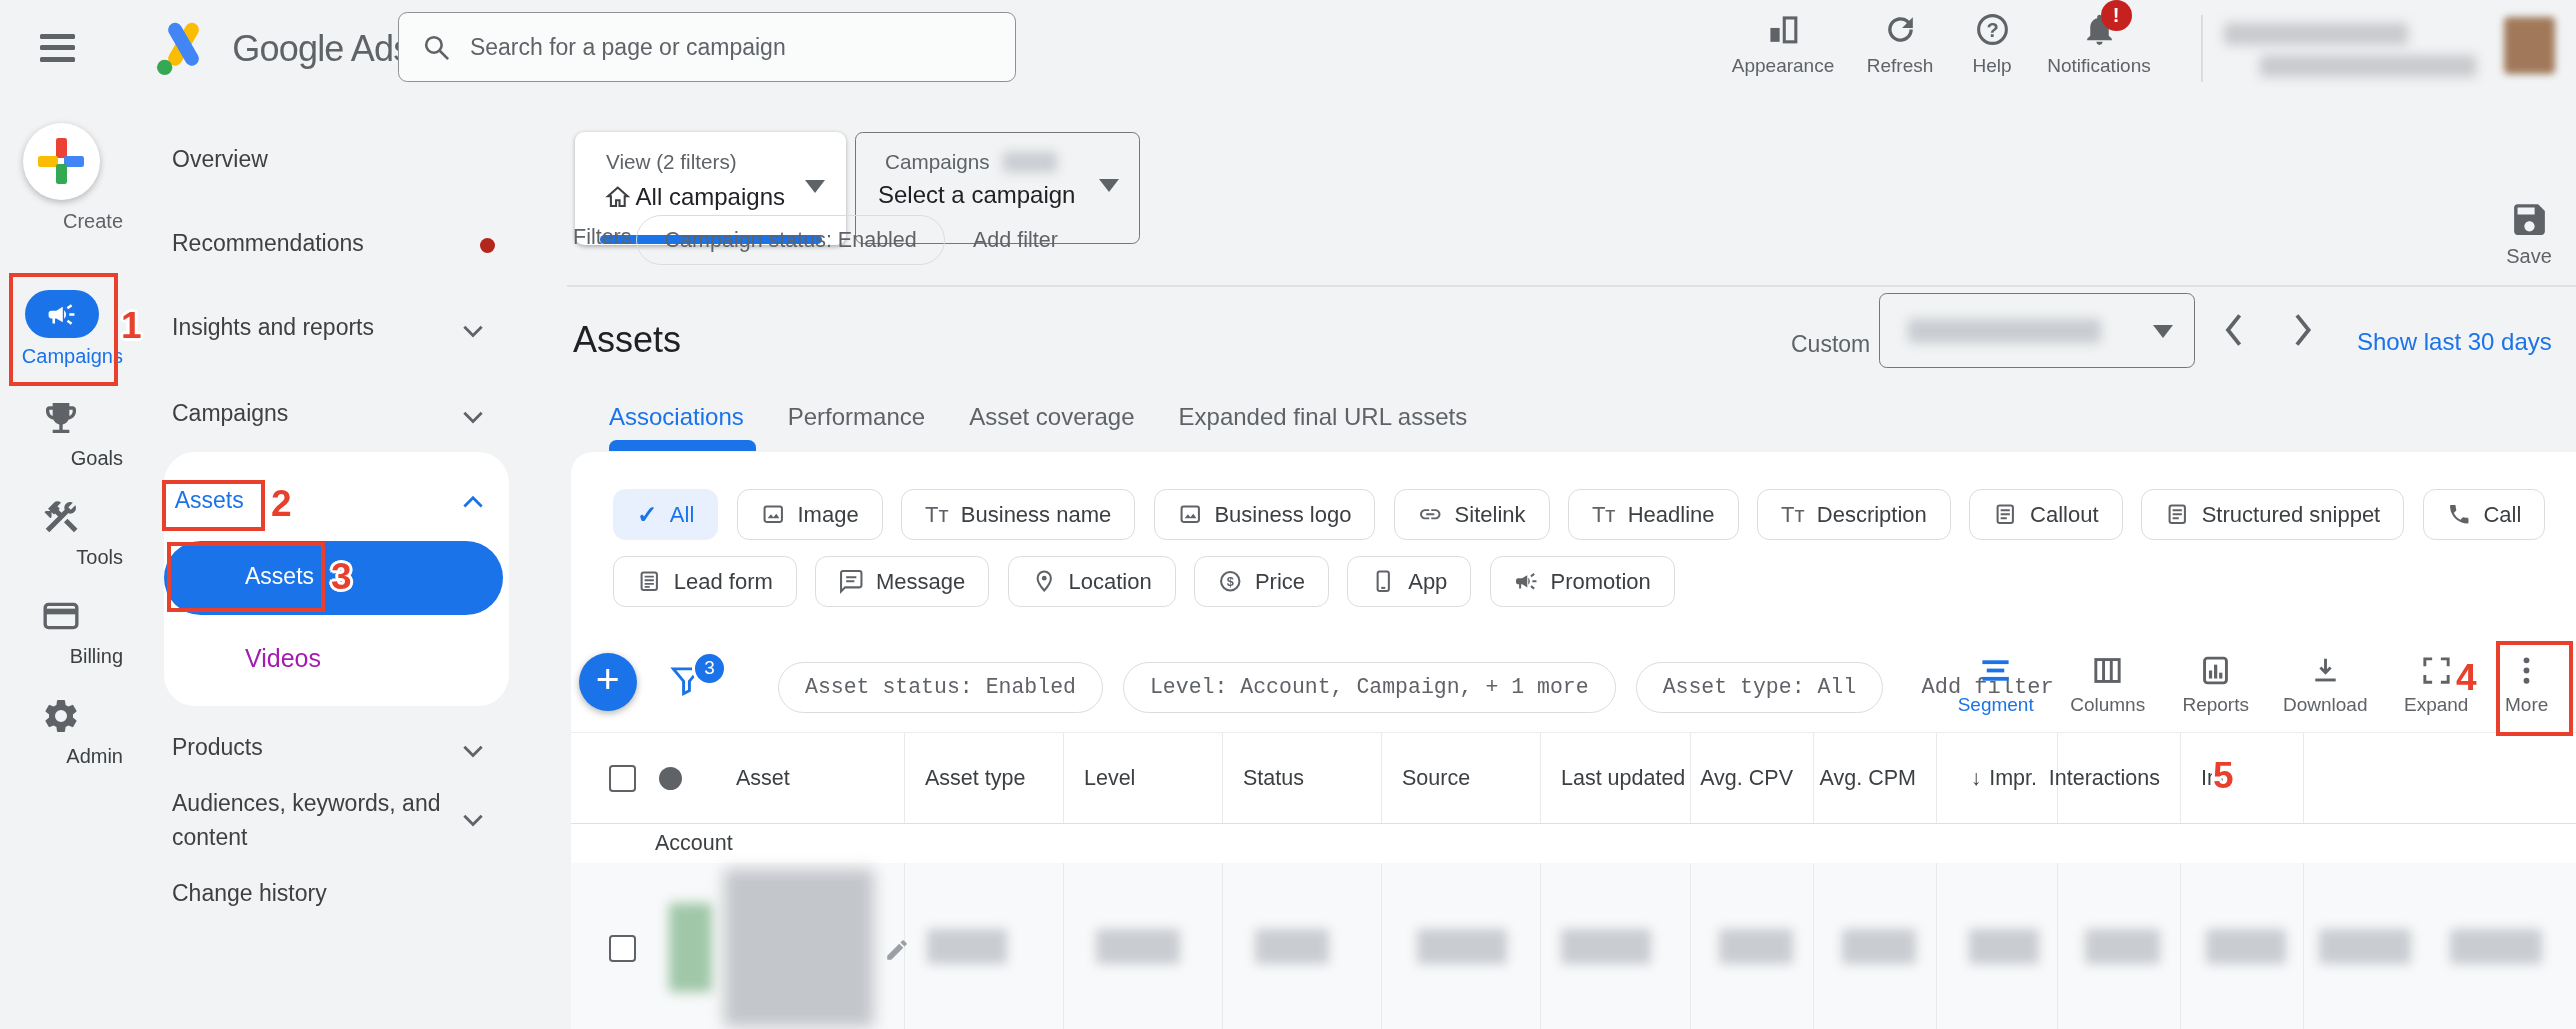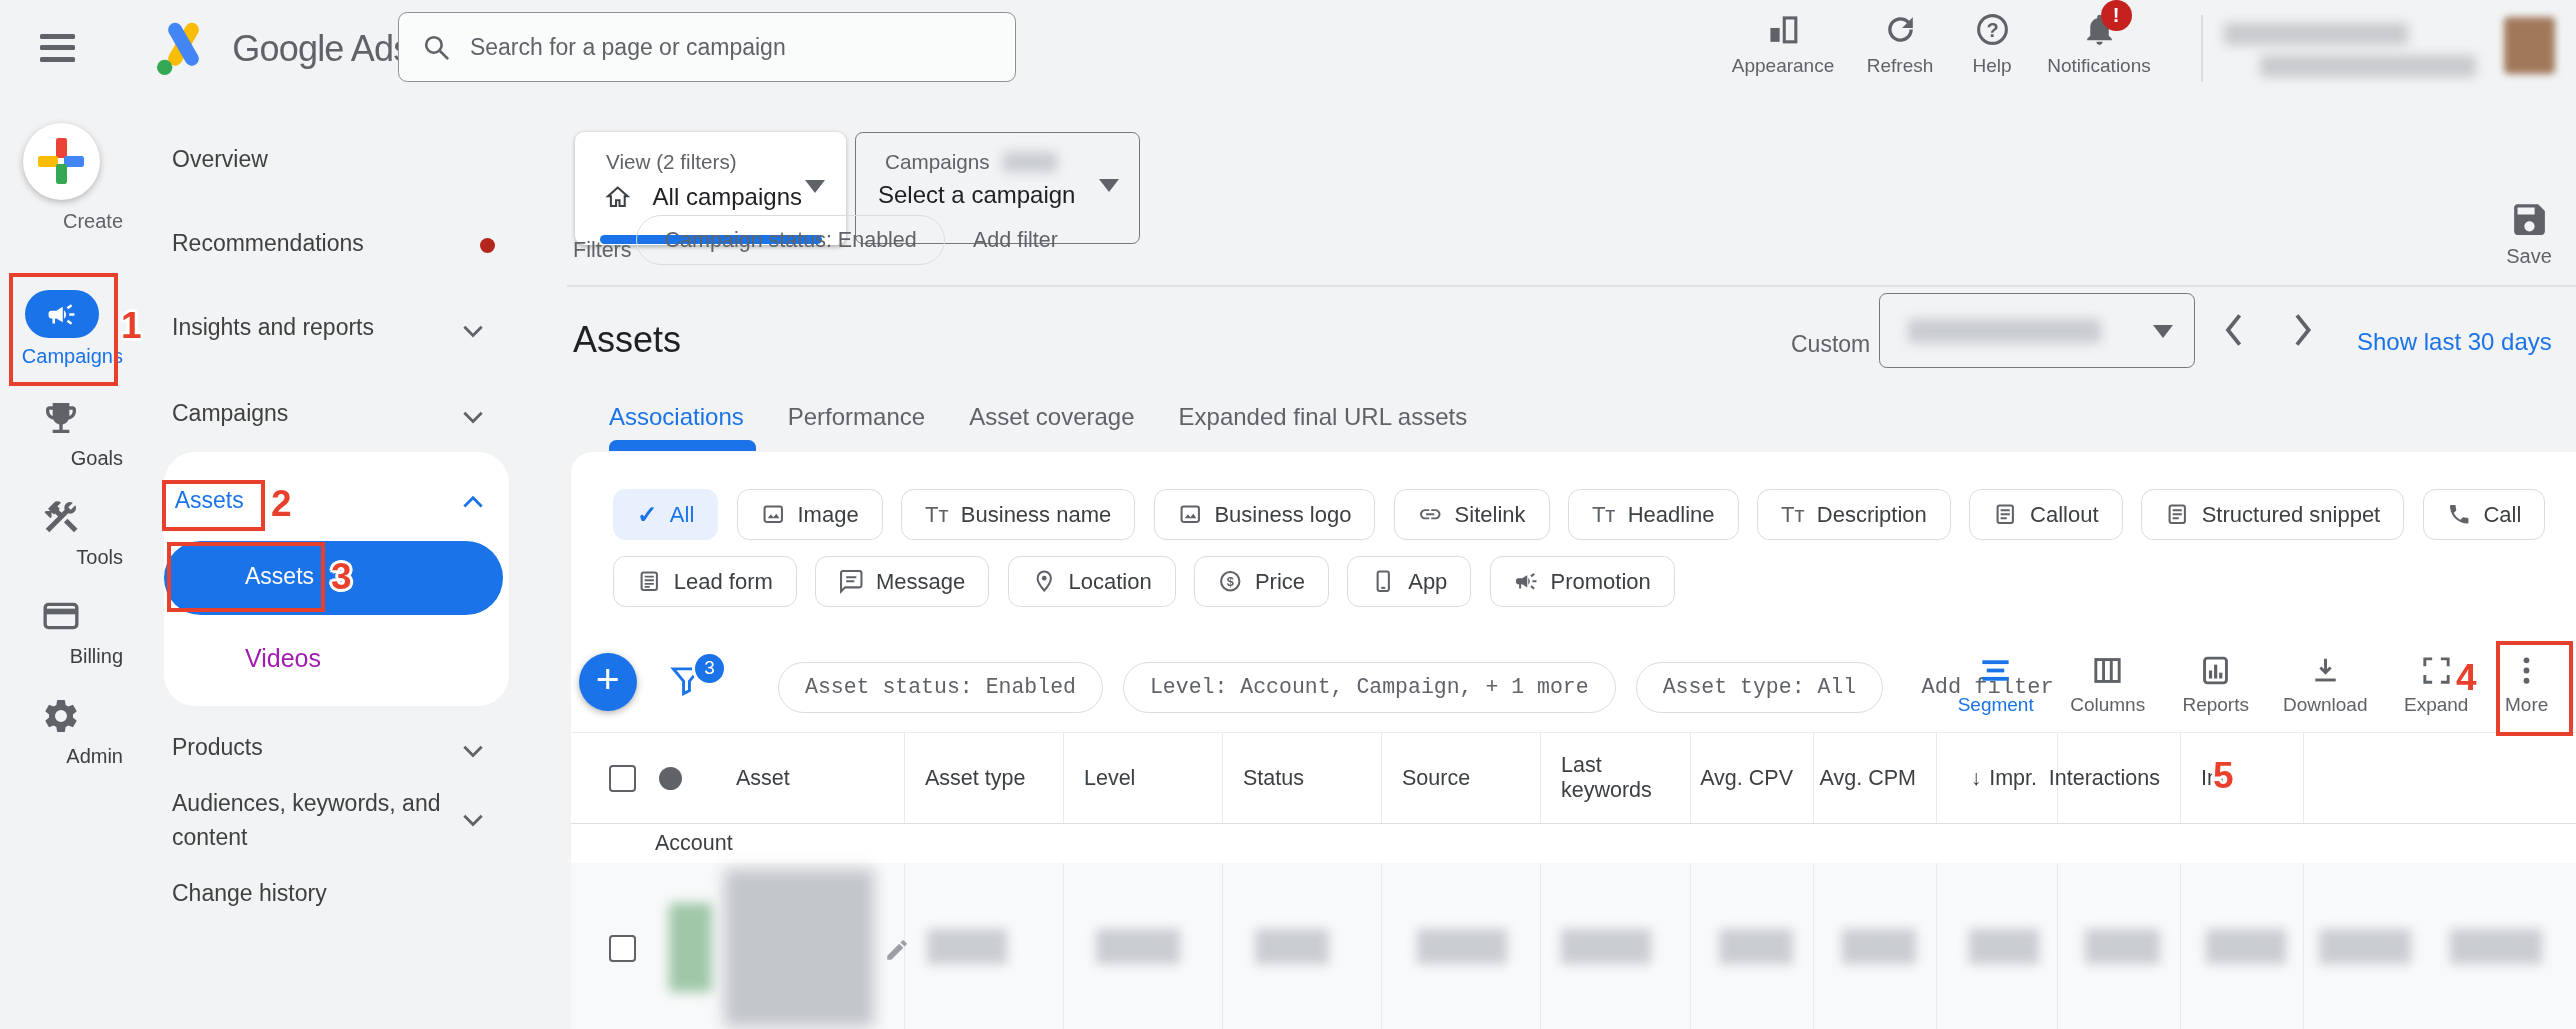--- a/index.html
+++ b/index.html
@@ -48,33 +48,33 @@
   .nav-panel{position:absolute;left:164px;top:452px;width:345px;height:254px;background:#fff;border-radius:31px;}
   .nav-assets-parent{position:absolute;left:10.7px;top:35px;font-size:23px;color:#1a73e8;font-weight:500;cursor:pointer;}
   .nav-pill{position:absolute;left:0;top:89px;width:339px;height:74px;border-radius:37px;background:#1a73e8;cursor:pointer;}
   .nav-pill .t{position:absolute;left:81px;top:21.5px;font-size:23px;color:#fff;font-weight:500;}
   .nav-videos{position:absolute;left:81px;top:192px;font-size:25px;color:#a21caf;cursor:pointer;}
 
   
   .view-card{position:absolute;left:575px;top:132px;width:271px;height:113px;background:#fff;border-radius:9.2px;
     box-shadow:0 1.5px 4.6px rgba(0,0,0,.28);cursor:pointer;}
   .view-card .l1{position:absolute;left:31px;top:18.4px;font-size:20.7px;color:#5f6368;}
-  .view-card .row{position:absolute;left:29px;top:51px;display:flex;align-items:center;gap:21px;}
+  .view-card .row{position:absolute;left:29px;top:51px;display:flex;align-items:center;gap:4px;}
   .view-card .v{font-size:24px;color:#202124;}
   .caret{width:0;height:0;border-left:10px solid transparent;border-right:10px solid transparent;border-top:13px solid #5f6368;}
   .view-card .caret{position:absolute;right:21.5px;top:48px;}
   .view-bar{position:absolute;left:24.5px;right:24.5px;bottom:1.5px;height:8.4px;border-radius:6.1px;background:#1a73e8;}
   .sel-box{position:absolute;left:855px;top:132px;width:285px;height:112px;border:1.5px solid #747775;border-radius:7.7px;
     box-sizing:border-box;cursor:pointer;}
   .sel-box .l1{position:absolute;left:29px;top:17px;font-size:20.7px;color:#5f6368;display:flex;gap:13.8px;align-items:center;}
   .sel-box .v{position:absolute;left:22px;top:48px;font-size:24px;color:#202124;}
   .sel-box .caret{position:absolute;right:20px;top:46px;}
   .blob{background:#c9ccd1;filter:blur(5.4px);border-radius:3.1px;}
 
-  .filters-label{position:absolute;left:573px;top:225px;font-size:21.5px;color:#5f6368;margin-top:13px;}
+  .filters-label{position:absolute;left:573px;top:225px;font-size:21.5px;color:#5f6368;}
   .filters-row{position:absolute;left:636px;top:215px;display:flex;align-items:center;gap:18.4px;}
   .fchip{height:48px;line-height:48px;border:1.5px solid #dadce0;border-radius:25px;padding:0 27.6px;font-size:21.5px;color:#5f6368;cursor:pointer;}
   .addfilter{font-size:21.5px;color:#5f6368;margin-left:9.2px;cursor:pointer;}
   .save-block{position:absolute;left:2483px;top:199px;width:92px;text-align:center;cursor:pointer;}
   .save-block .lbl{font-size:20px;color:#5f6368;margin-top:4.6px;}
   .save-block svg{margin:0 auto;}
   .divider1{position:absolute;left:567px;top:285px;width:2009px;height:1.5px;background:#dfe1e5;}
 
   .page-title{position:absolute;left:573px;top:319px;font-size:36px;color:#202124;}
   .date-label{position:absolute;left:1791px;top:331px;font-size:23px;color:#5f6368;}
@@ -535,21 +535,21 @@
       <div class="th" style="width:159px;">
           <span>Level</span>
         </div>
       <div class="th" style="width:159px;">
           <span>Status</span>
         </div>
       <div class="th" style="width:159px;">
           <span>Source</span>
         </div>
       <div class="th" style="width:150px;">
-          <span>Last keywords</span>
+          <span>Last updated</span>
         </div>
       <div class="th num" style="width:123px;">
           <span>Avg. CPV</span>
         </div>
       <div class="th num" style="width:123px;">
           <span>Avg. CPM</span>
         </div>
       <div class="th num" style="width:121px;">
         <span style="margin-right:7.7px;">↓</span>
         <span>Impr.</span>

